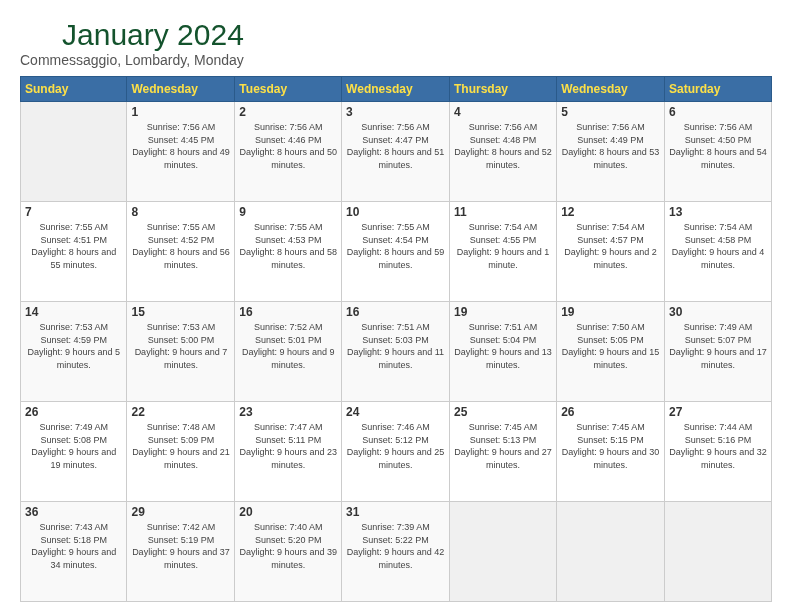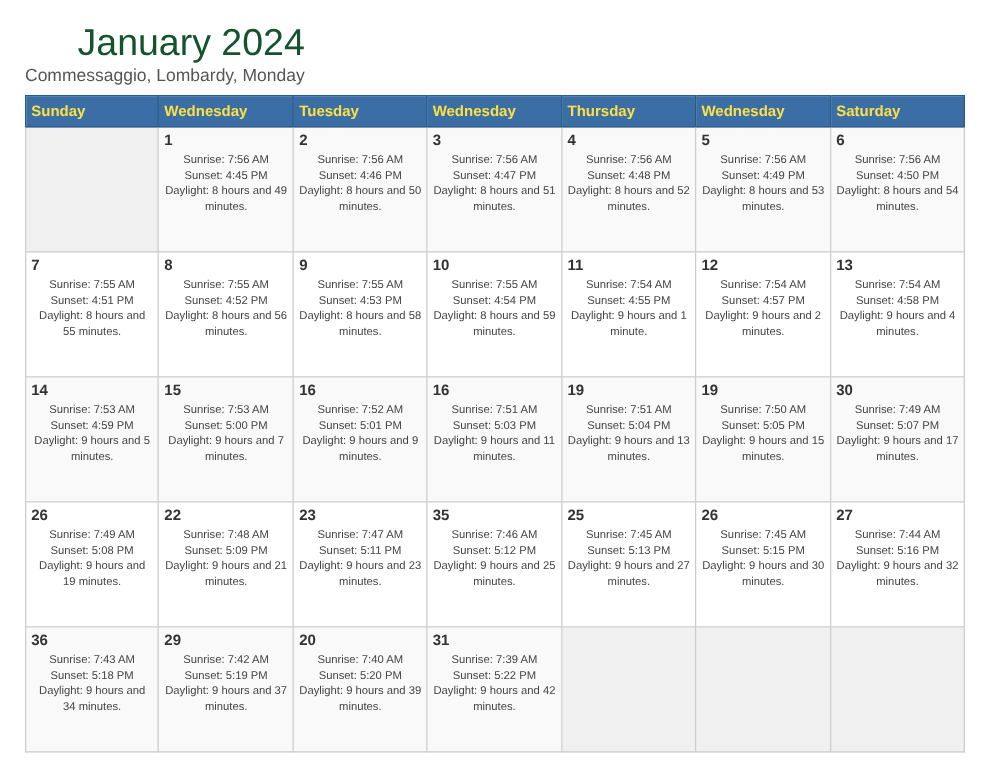--- a/index.html
+++ b/index.html
@@ -213,21 +213,21 @@
           </td>
           <td>
             <span class="day-number">22</span>
             <div class="day-info">Sunrise: 7:48 AM<br>Sunset: 5:09 PM<br>Daylight: 9 hours and 21 minutes.</div>
           </td>
           <td>
             <span class="day-number">23</span>
             <div class="day-info">Sunrise: 7:47 AM<br>Sunset: 5:11 PM<br>Daylight: 9 hours and 23 minutes.</div>
           </td>
           <td>
-            <span class="day-number">35</span>
+            <span class="day-number">24</span>
             <div class="day-info">Sunrise: 7:46 AM<br>Sunset: 5:12 PM<br>Daylight: 9 hours and 25 minutes.</div>
           </td>
           <td>
             <span class="day-number">25</span>
             <div class="day-info">Sunrise: 7:45 AM<br>Sunset: 5:13 PM<br>Daylight: 9 hours and 27 minutes.</div>
           </td>
           <td>
             <span class="day-number">26</span>
             <div class="day-info">Sunrise: 7:45 AM<br>Sunset: 5:15 PM<br>Daylight: 9 hours and 30 minutes.</div>
           </td>

